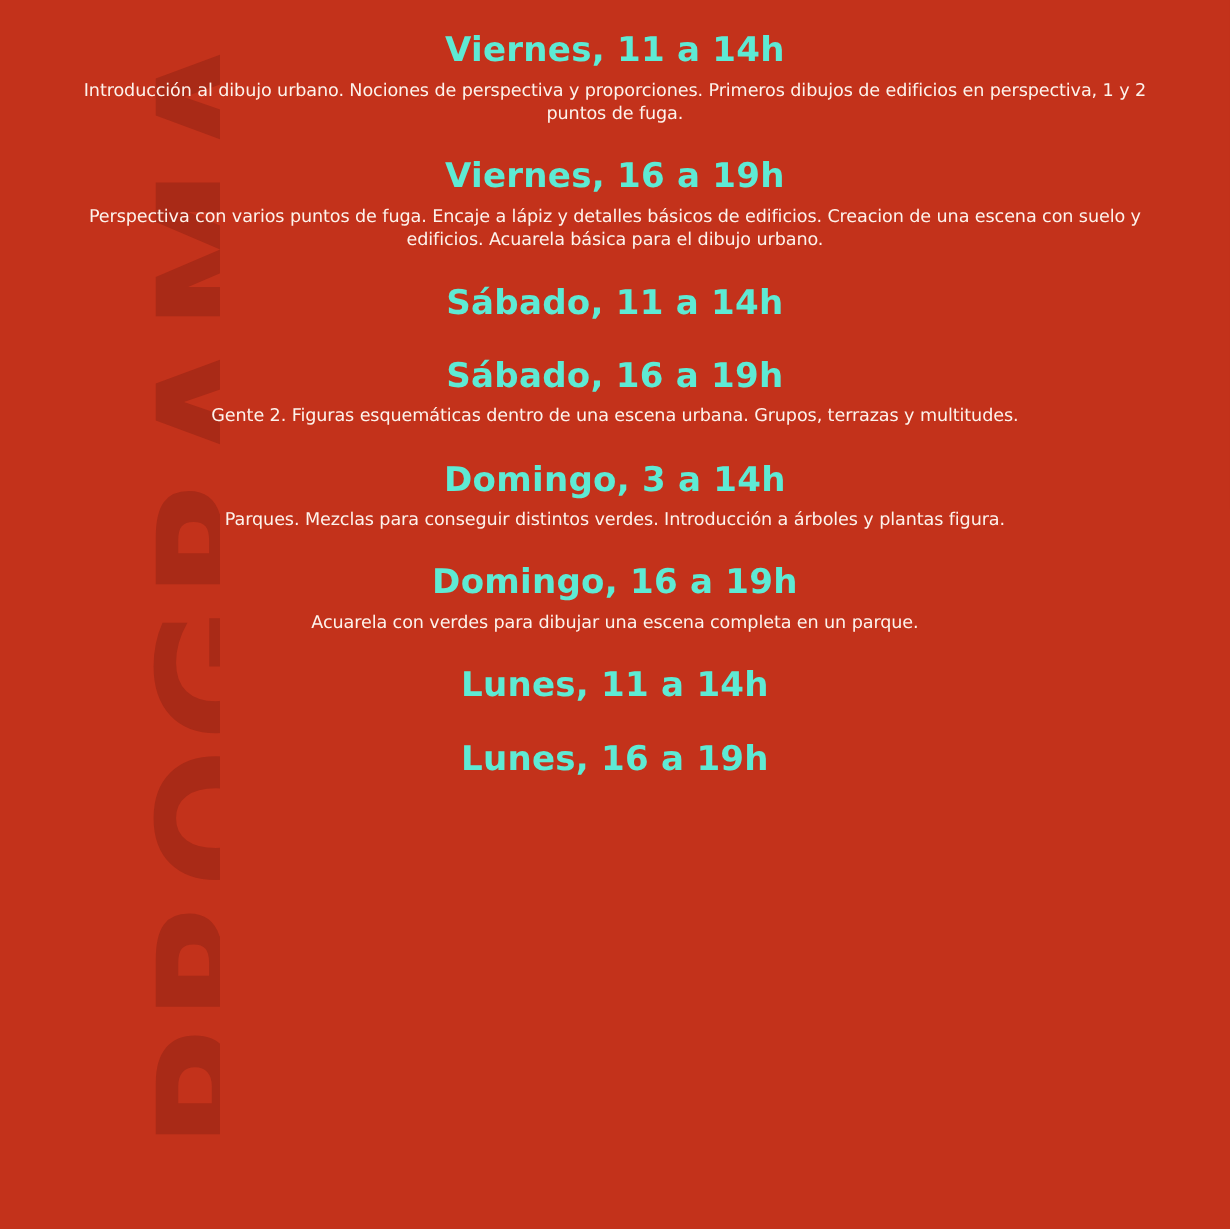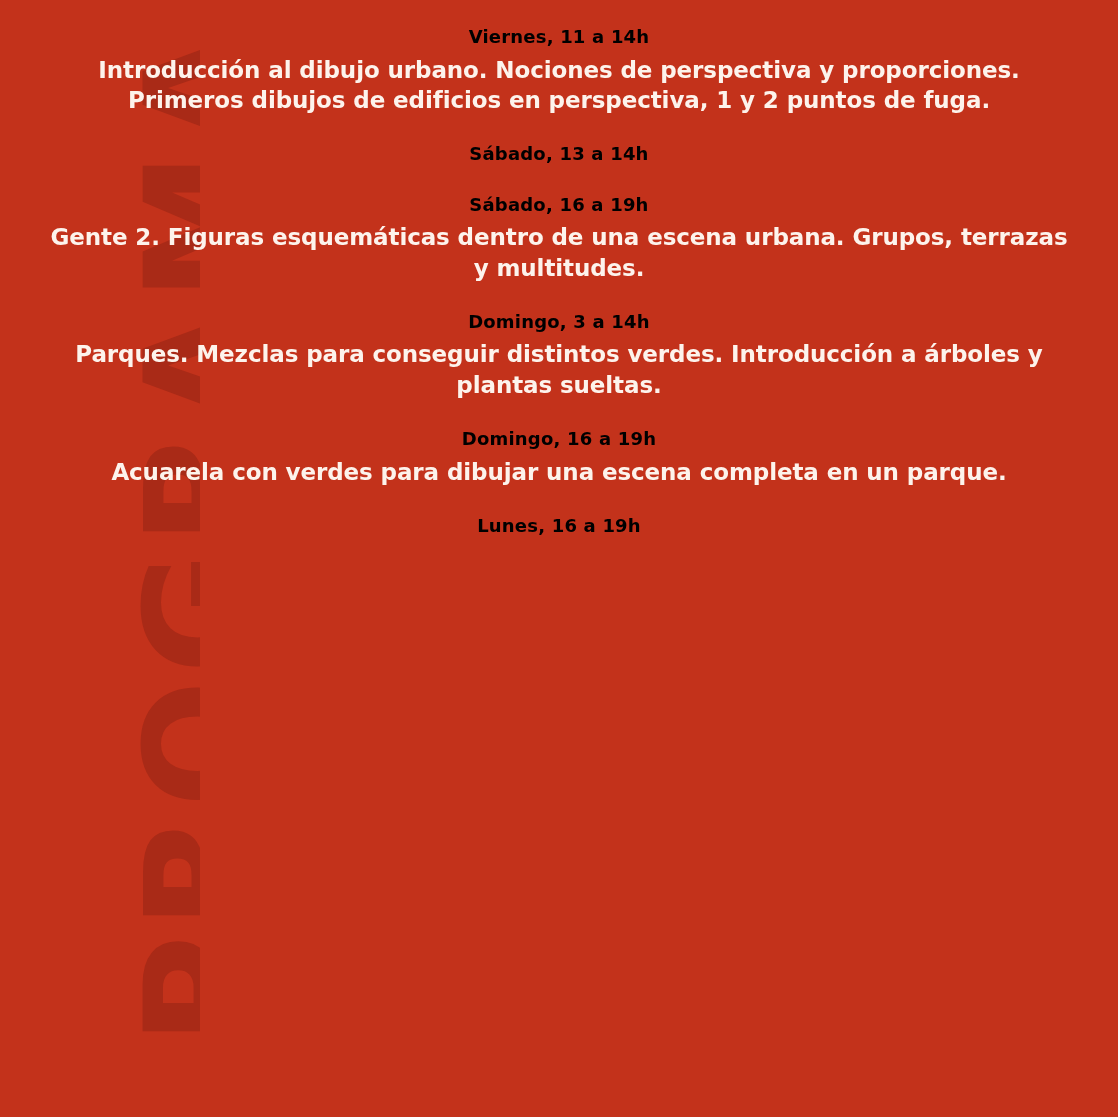--- a/index.html
+++ b/index.html
@@ -59,30 +59,30 @@
   }
   .session {
     margin-bottom: 28px;
   }
   .session:last-child {
     margin-bottom: 0;
   }
   .session-time {
     font-family: "DejaVu Sans", sans-serif;
     font-weight: 700;
-    font-size: 18px;
-    color: #000000;
+    font-size: 31px;
+    color: #5eead4;
     letter-spacing: 0.2px;
     margin-bottom: 6px;
     line-height: 1.25;
   }
   .session-desc {
     font-family: "DejaVu Sans", sans-serif;
-    font-weight: 700;
-    font-size: 23px;
+    font-weight: 400;
+    font-size: 16px;
     color: #fdf3ec;
     line-height: 1.32;
     max-width: 1020px;
     margin: 0 auto;
     letter-spacing: -0.1px;
   }
 </style>
 </head>
 <body>
 
@@ -92,41 +92,46 @@
     <div class="word" style="color: rgb(169, 42, 23);">PROGRAMA</div>
   </div>
 
   <div id="content">
 
     <div class="session">
       <div class="session-time">Viernes, 11 a 14h</div>
       <div class="session-desc">Introducción al dibujo urbano. Nociones de perspectiva y proporciones. Primeros dibujos de edificios en perspectiva, 1 y 2 puntos de fuga.</div>
     </div>
 
+    <div class="session">
+      <div class="session-time">Viernes, 16 a 19h</div>
+      <div class="session-desc">Perspectiva con varios puntos de fuga. Encaje a lápiz y detalles básicos de edificios. Creacion de una escena con suelo y edificios. Acuarela básica para el dibujo urbano.</div>
+    </div>
 
     <div class="session">
-      <div class="session-time">Sábado, 13 a 14h</div>
+      <div class="session-time">Sábado, 11 a 14h</div>
     </div>
 
     <div class="session">
       <div class="session-time">Sábado, 16 a 19h</div>
       <div class="session-desc">Gente 2. Figuras esquemáticas dentro de una escena urbana. Grupos, terrazas y multitudes.</div>
     </div>
 
     <div class="session">
       <div class="session-time">Domingo, 3 a 14h</div>
-      <div class="session-desc">Parques. Mezclas para conseguir distintos verdes. Introducción a árboles y plantas sueltas.</div>
+      <div class="session-desc">Parques. Mezclas para conseguir distintos verdes. Introducción a árboles y plantas figura.</div>
     </div>
 
     <div class="session">
       <div class="session-time">Domingo, 16 a 19h</div>
       <div class="session-desc">Acuarela con verdes para dibujar una escena completa en un parque.</div>
     </div>
 
     <div class="session">
+      <div class="session-time">Lunes, 11 a 14h</div>
     </div>
 
     <div class="session">
       <div class="session-time">Lunes, 16 a 19h</div>
     </div>
 
   </div>
 </div>
 
 </body></html>

